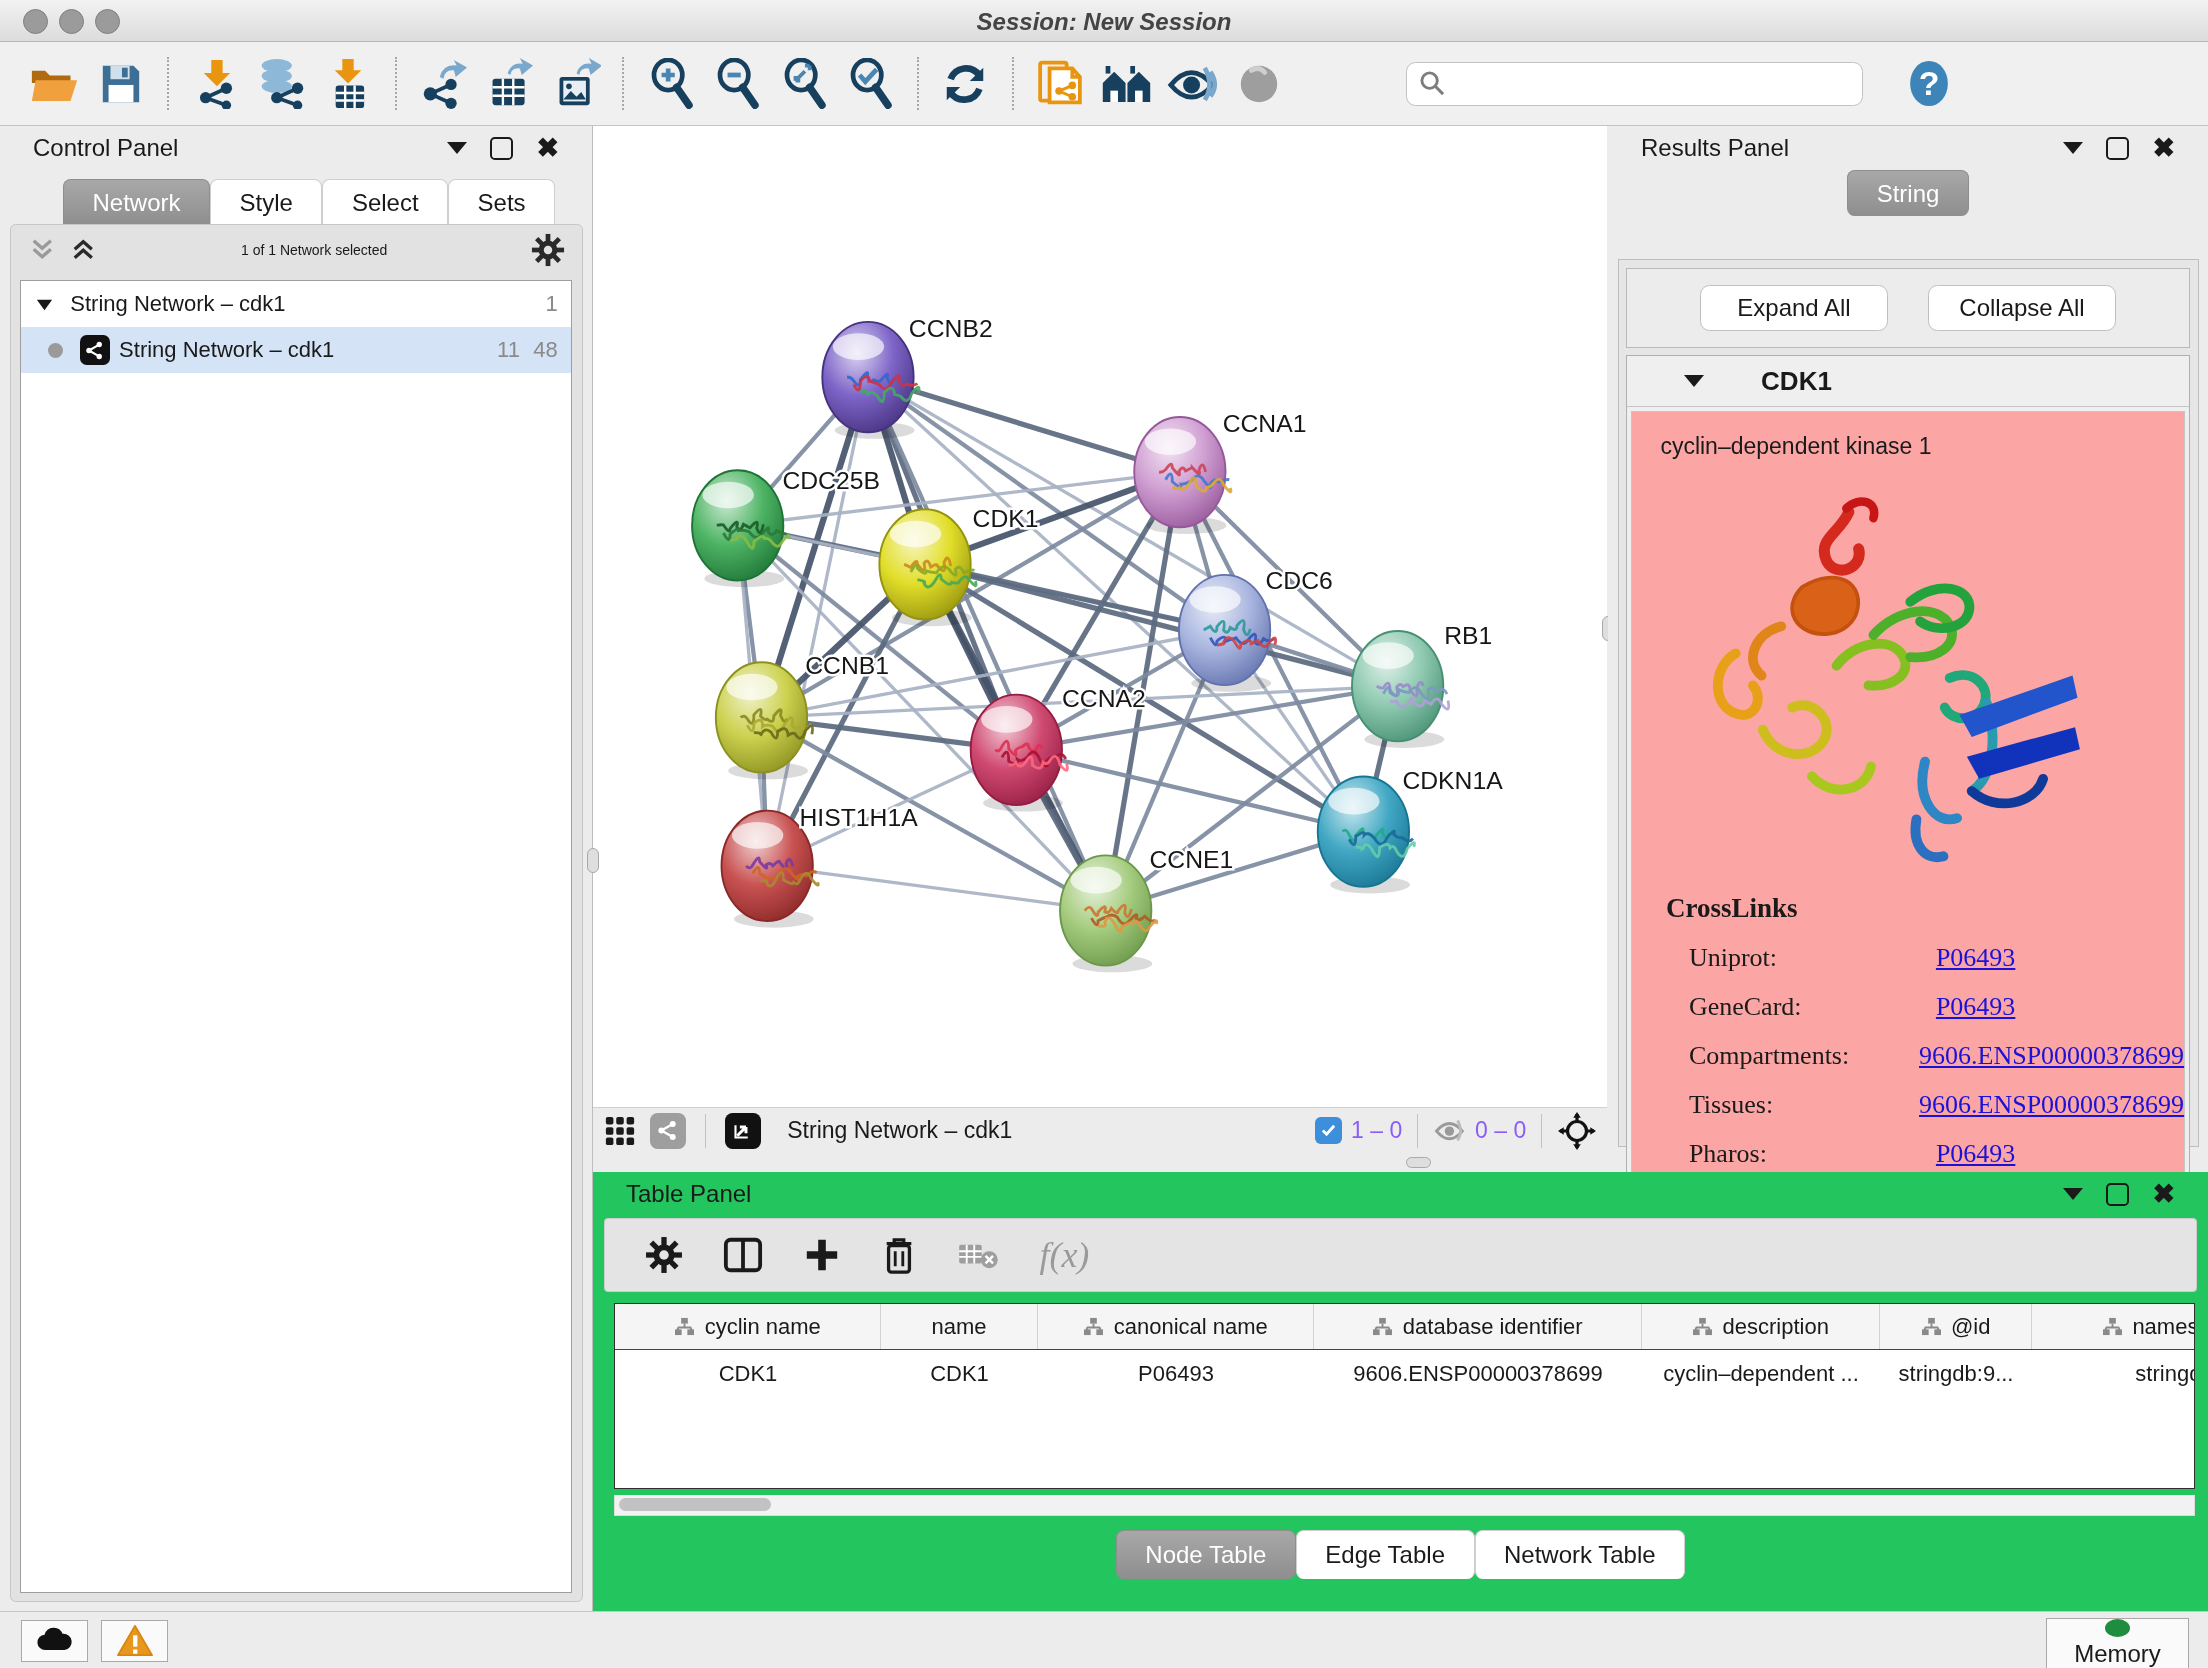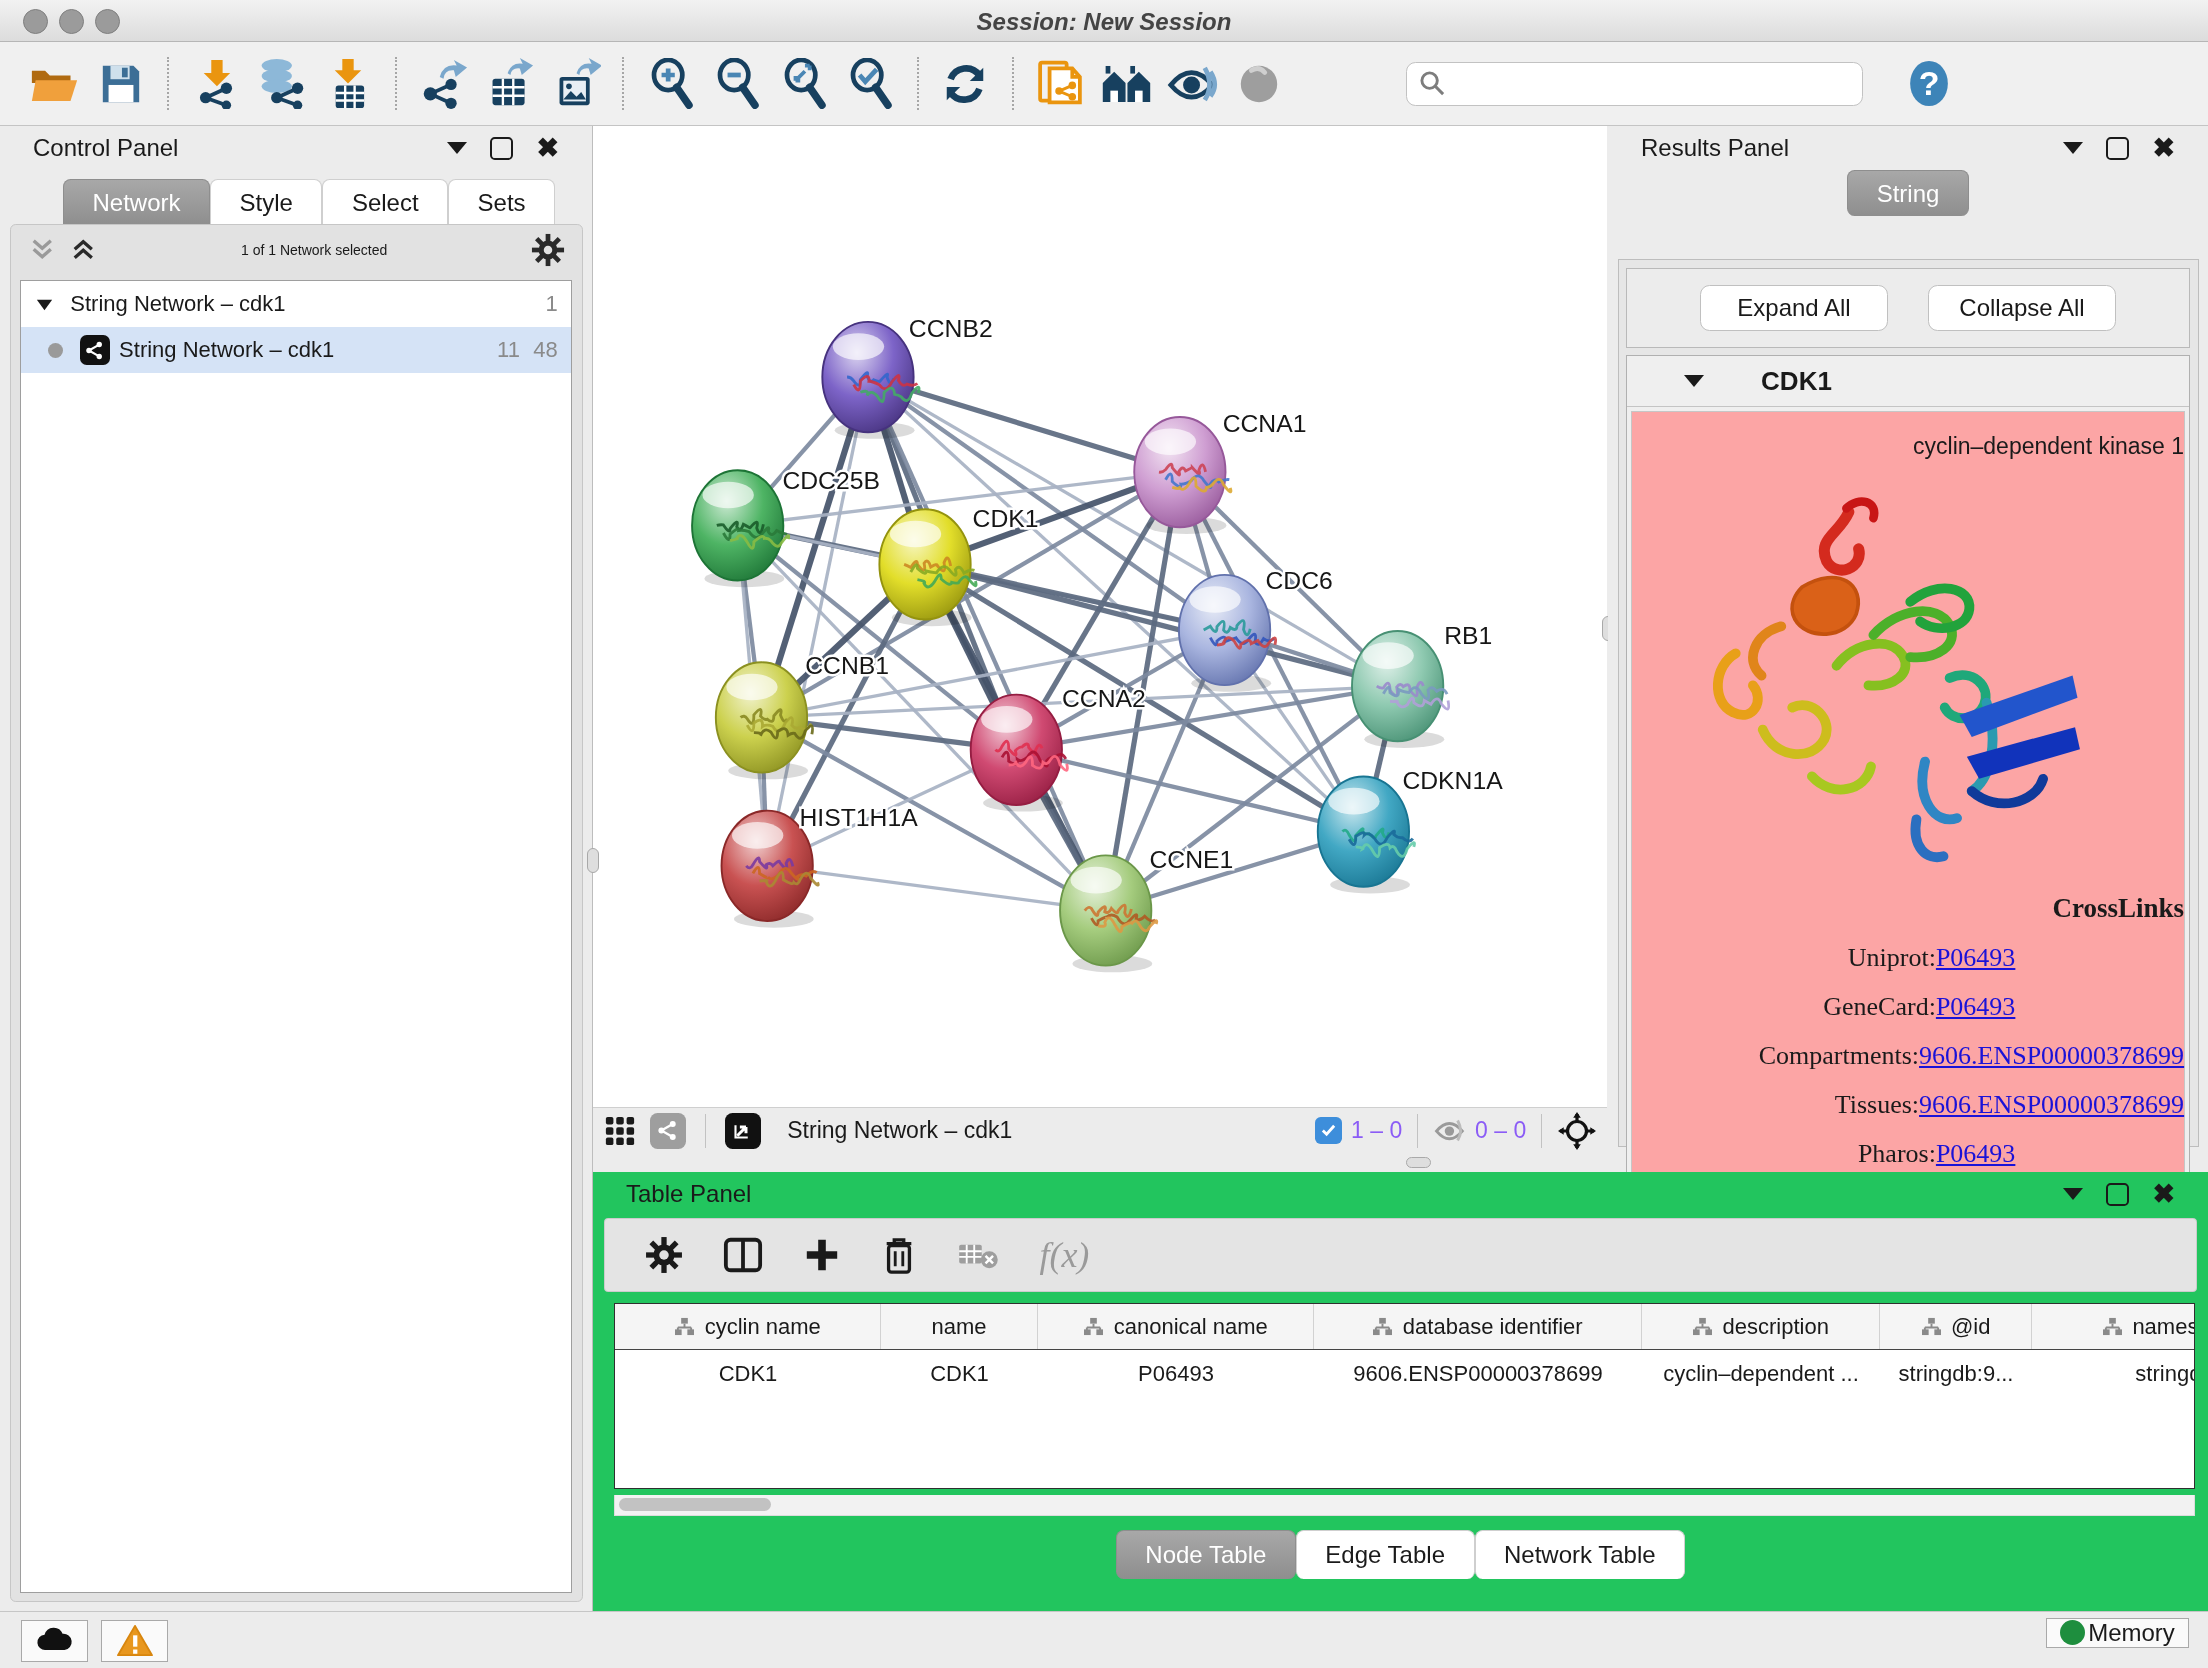--- a/index.html
+++ b/index.html
@@ -64,21 +64,21 @@
     display:flex; align-items:center; justify-content:center; }
   .node-label { font-size:26px; fill:#161616; paint-order:stroke; stroke:#ffffff; stroke-width:5px; }
 
   
   .grip { position:absolute; background:#dedede; border:1px solid #a9a9a9; border-radius:7.6px; }
 
   
   #results-panel { position:absolute; left:1608px; top:126px; right:0; height:1027px; background:#ececec; }
   #rp-tab-row { position:absolute; top:44px; width:100%; display:flex; justify-content:center; }
   #rp-body { position:absolute; left:9.5px; right:9.5px; top:133px; bottom:5.7px;
-    background:#e6e6e6; border:1px solid #bdbdbd;text-align:right; }
+    background:#e6e6e6; border:1px solid #bdbdbd; }
   #rp-buttons { margin:7.6px; height:80px; border:1.9px solid #b9b9b9; background:#ececec;
     display:flex; align-items:center; justify-content:center; gap:40px; }
   .rp-btn { min-width:188px; height:46px; background:#fff; border:1px solid #c0c0c0; border-radius:9.5px;
     font-size:24px; display:flex; align-items:center; justify-content:center; padding:0 23px; }
   #rp-entry { margin:0 7.6px; border:1.9px solid #b0b0b0; background:#efefef; }
   #rp-entry-header { height:51px; display:flex; align-items:center; gap:57px; padding-left:57px;
     border-bottom:1px solid #c4c4c4; font-size:26px; font-weight:bold; }
   #rp-entry-body { margin:3.8px; border:1px solid #c6c6c6; background:#fca5a5; padding:13.3px 0 28.5px 0; }
   #rp-desc { font-size:23px; padding:7.6px 0 5.7px 28.5px; }
   #crosslinks { font-family:"Liberation Serif", serif; padding-left:34px; margin-top:5.7px; }
@@ -108,22 +108,22 @@
   #tp-hthumb { position:absolute; left:3.8px; top:2.9px; width:152px; height:13.3px; background:#c2c2c2; border-radius:6.7px; }
   #tp-tabs { position:absolute; bottom:32px; width:100%; display:flex; justify-content:center; }
   #tp-tabs .tab { border-radius:7.6px; height:49px; }
   #tp-tabs .tab.active { border-radius:7.6px; }
 
   
   #statusbar { position:absolute; left:0; bottom:0; width:100%; height:57px; background:#ececec;
     border-top:1px solid #c6c6c6; }
   .sb-btn { position:absolute; top:7.6px; width:67px; height:42px; background:#fafafa;
     border:1.9px solid #a9a9a9; display:flex; align-items:center; justify-content:center; }
-  #memory-btn { position:absolute; right:19px; top:5.7px; width:143px; height:30px; background:#fafafa;
-    border:1.9px solid #a9a9a9; display:flex; align-items:center; justify-content:center; gap:3px; font-size:24px; }
+  #memory-btn { position:absolute; right:19px; top:5.7px; width:143px; height:51px; background:#fafafa;
+    border:1.9px solid #a9a9a9; display:flex; align-items:center; justify-content:center; gap:3px; font-size:24px;flex-direction:column; }
   #memory-dot { width:25px; height:25px; border-radius:50%; }
 </style>
 </head>
 <body>
 
 <div id="app">
 
   <div id="titlebar">
     <div class="traffic" style="left:23px"></div>
     <div class="traffic" style="left:59px"></div>

